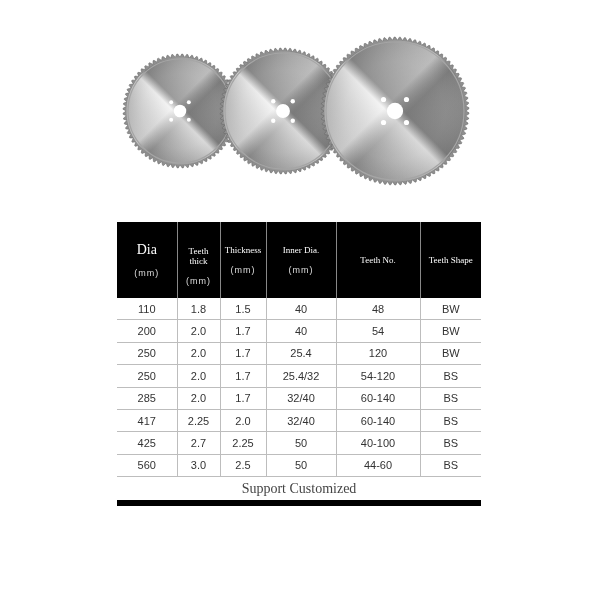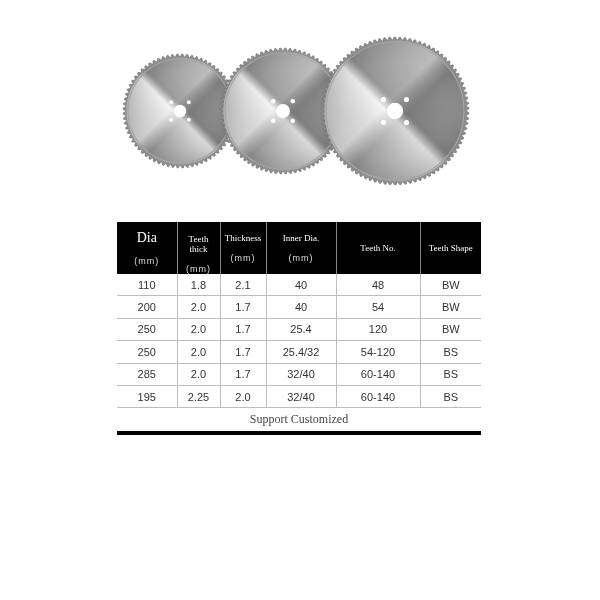--- a/index.html
+++ b/index.html
@@ -5,35 +5,35 @@
   html, body { margin:0; padding:0; background:#ffffff; }
   body { width:600px; height:600px; position:relative; overflow:hidden; font-family:"Liberation Sans", sans-serif; }
   #blades { position:absolute; left:0; top:0; width:600px; height:215px; }
   .spec-table {
     position:absolute; left:117px; top:222px; width:364px;
     border-collapse:collapse; table-layout:fixed;
   }
   .spec-table th {
     background:#000; color:#fff; font-family:"Liberation Serif", serif;
     font-weight:normal; font-size:9px; line-height:10px; height:43px;
-    padding:0 1px; text-align:center; vertical-align:middle;
+    padding:12px 1px; text-align:center; vertical-align:middle;
     border-left:1px solid #888;
   }
   .spec-table th:first-child { border-left:none; }
   .spec-table th .big { font-size:14px; line-height:16px; display:block; }
   .spec-table th .unit { font-size:9px; letter-spacing:1px; display:block; margin-top:10px; font-family:"Liberation Sans", sans-serif; color:#ddd; }
   .spec-table td {
     height:21.4px; padding:0; text-align:center; vertical-align:middle;
     font-size:11px; color:#333; border-bottom:1px solid #bdbdbd;
     border-left:1px solid #bdbdbd;
   }
   .spec-table td:first-child { border-left:none; }
   .spec-table tr.footer td {
-    border-left:none; font-family:"Liberation Serif", serif; font-size:12px; color:#444;
-    height:23px; border-bottom:4px solid #000000;
+    border-left:none; font-family:"Liberation Serif", serif; font-size:14px; color:#444;
+    height:23px; border-bottom:6px solid #000000;
   }
 </style>
 </head>
 <body>
 
 <svg id="blades" viewBox="0 0 600 215" xmlns="http://www.w3.org/2000/svg">
   <defs>
     <radialGradient id="bladeBase" cx="50%" cy="50%" r="50%">
       <stop offset="0%" stop-color="#d8d8d8"></stop>
       <stop offset="70%" stop-color="#b9b9b9"></stop>
@@ -120,21 +120,21 @@
           <span class="unit">(mm)</span>
         </th>
       <th><span>Teeth No.</span></th>
       <th><span>Teeth Shape</span></th>
     </tr>
   </thead>
   <tbody id="spec-body">
     <tr>
         <td>110</td>
         <td>1.8</td>
-        <td>2.1</td>
+        <td>1.5</td>
         <td>40</td>
         <td>48</td>
         <td>BW</td>
       </tr>
     <tr>
         <td>200</td>
         <td>2.0</td>
         <td>1.7</td>
         <td>40</td>
         <td>54</td>
@@ -158,24 +158,40 @@
       </tr>
     <tr>
         <td>285</td>
         <td>2.0</td>
         <td>1.7</td>
         <td>32/40</td>
         <td>60-140</td>
         <td>BS</td>
       </tr>
     <tr>
-        <td>195</td>
+        <td>417</td>
         <td>2.25</td>
         <td>2.0</td>
         <td>32/40</td>
         <td>60-140</td>
+        <td>BS</td>
+      </tr>
+    <tr>
+        <td>425</td>
+        <td>2.7</td>
+        <td>2.25</td>
+        <td>50</td>
+        <td>40-100</td>
+        <td>BS</td>
+      </tr>
+    <tr>
+        <td>560</td>
+        <td>3.0</td>
+        <td>2.5</td>
+        <td>50</td>
+        <td>44-60</td>
         <td>BS</td>
       </tr>
     <tr class="footer">
         <td colspan="6">Support Customized</td>
       </tr>
   </tbody>
 </table>
 
 </body></html>

